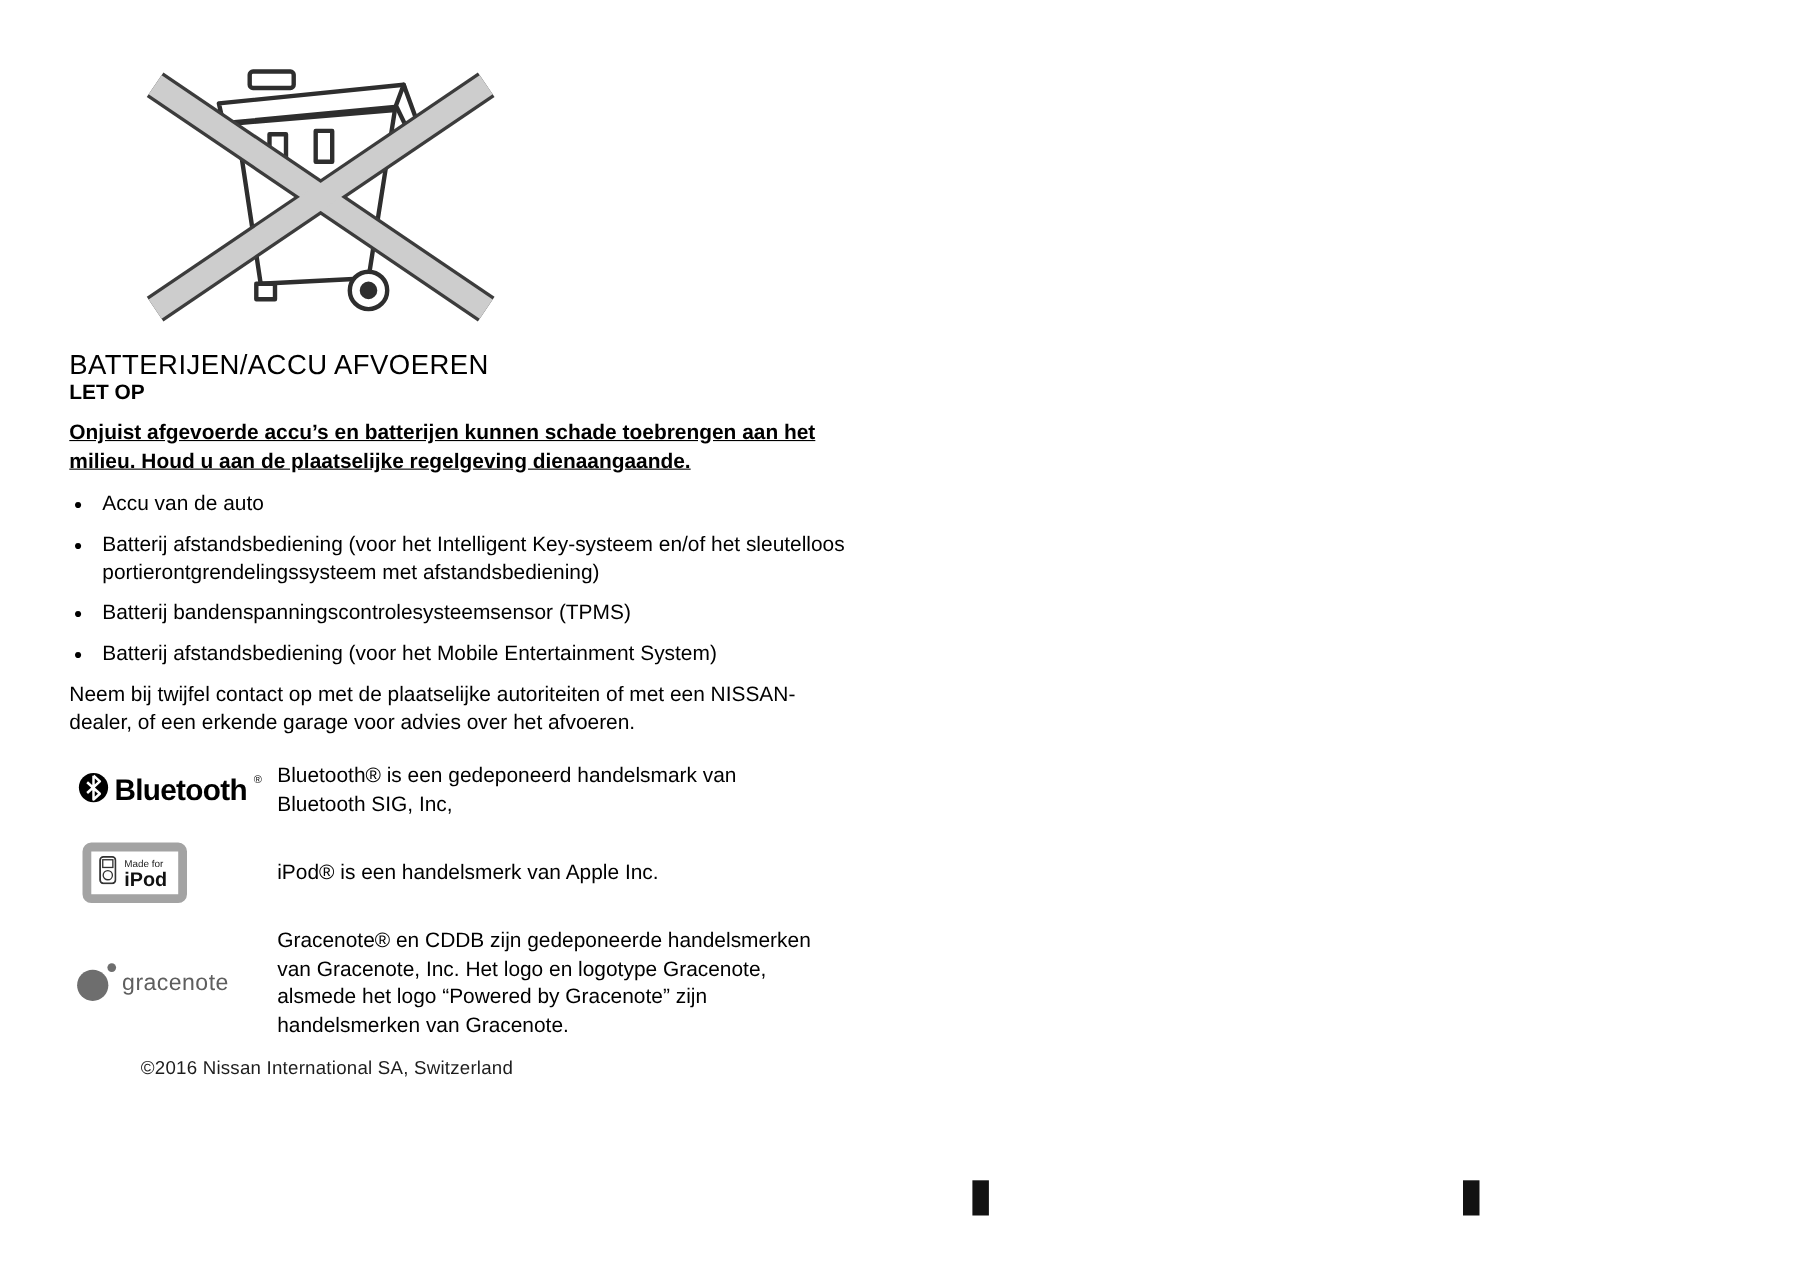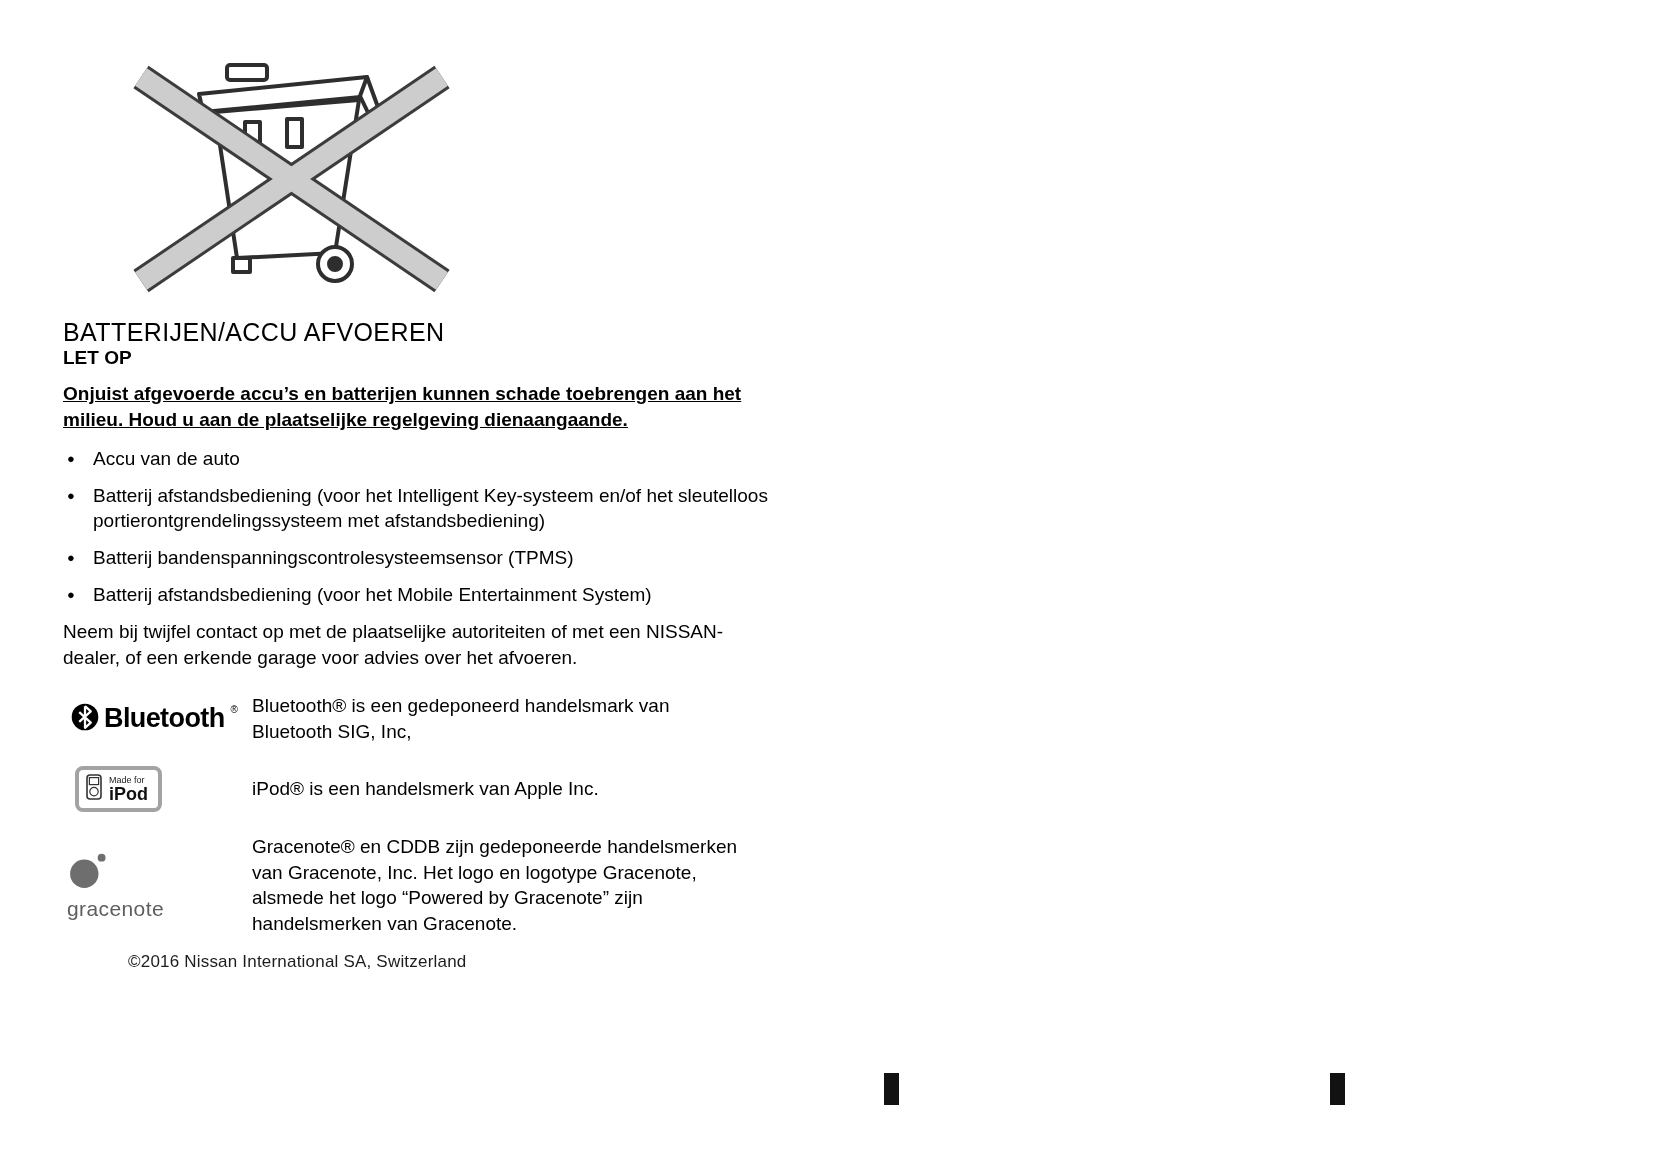--- a/index.html
+++ b/index.html
@@ -39,29 +39,29 @@
   .tm-text { font-size: 19px; line-height: 25.5px; max-width: 492px; }
 
   
   .bt-logo { display: inline-flex; align-items: center; gap: 5px; margin-left: 8px; justify-content: space-between; }
   .bt-word { font-size: 27px; font-weight: 700; letter-spacing: -0.6px; color: #000; }
   .bt-reg { font-size: 10px; vertical-align: super; position: relative; top: -9px; left: 1px; }
 
   
   .ipod-badge {
     display: inline-flex; align-items: center; gap: 7px;
-    border: 4px solid #a3a3a3; border-radius: 8px;
+    border: 8px solid #a3a3a3; border-radius: 8px;
     padding: 4px 10px 4px 7px; margin-left: 12px; background: #fff;
   }
   .ipod-text { display: flex; flex-direction: column; align-items: flex-start; }
   .made-for { font-size: 9px; line-height: 10px; color: #222; }
   .ipod-word { font-size: 18px; line-height: 18px; font-weight: 700; color: #111; }
 
   
-  .gn-logo { display: inline-flex; align-items: flex-start; gap: 2px; margin-left: 4px; flex-direction: column; }
+  .gn-logo { display: inline-flex; align-items: center; gap: 2px; margin-left: 4px; }
   .gn-word { font-size: 21px; color: #5e5e5e; letter-spacing: 0.4px; }
 
   .copyright {
     font-size: 17px; color: #1d1d1d;
     margin: 16px 0 0 65px; letter-spacing: 0.2px;
   }
 
   .print-mark { position: absolute; width: 15px; height: 32px; background: #121212; top: 1073px; }
   .print-mark.left  { left: 884px; }
   .print-mark.right { left: 1330px; }

